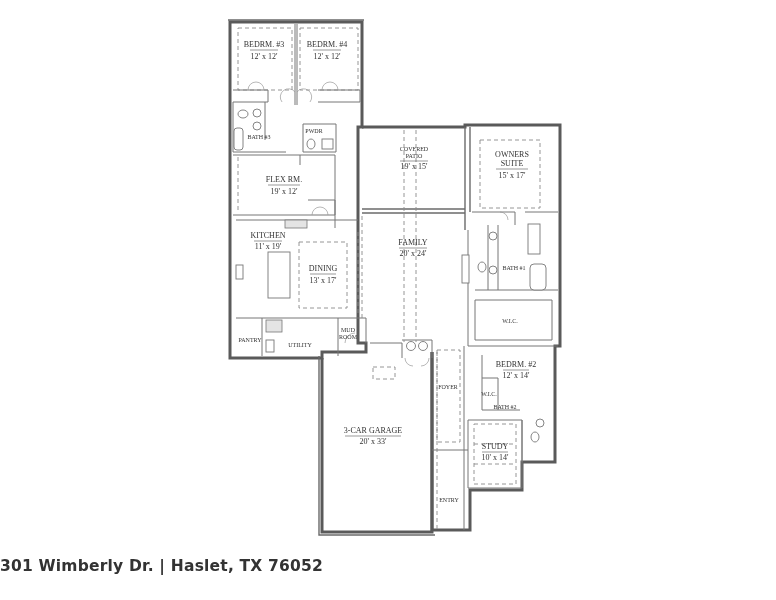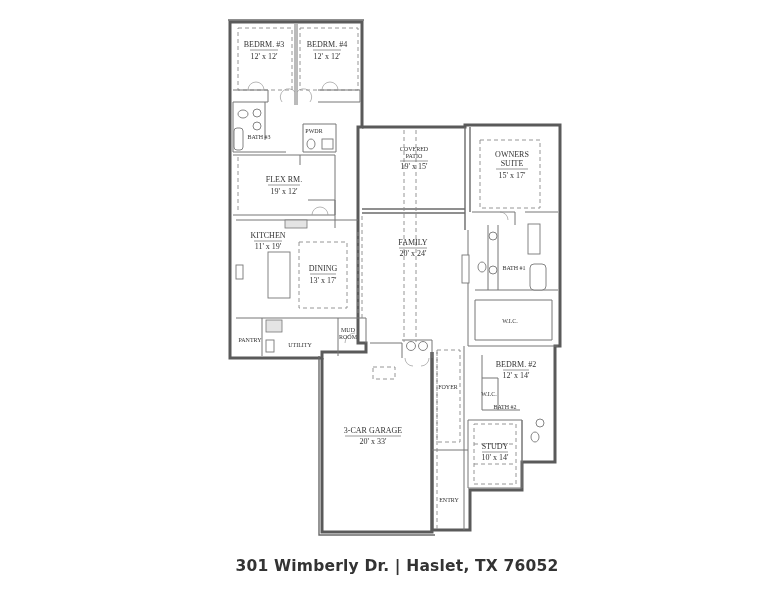--- a/index.html
+++ b/index.html
@@ -12,23 +12,22 @@
     .fixture { fill: #fff; stroke: #777; stroke-width: 0.9; }
     .hatch { fill: #e4e4e4; stroke: #777; stroke-width: 0.8; }
     .door { fill: none; stroke: #999; stroke-width: 0.7; }
     .lbl { font-family: "Liberation Serif", "DejaVu Serif", serif; fill: #333; text-anchor: middle; }
     .lbl-main { font-size: 8px; }
     .lbl-dim { font-size: 8px; }
     .lbl-small { font-size: 6px; }
     .underline { stroke: #555; stroke-width: 0.6; }
     .caption {
       position: absolute; left: 0; width: 730px; top: 557px;
-      text-align: center;
       font-family: "DejaVu Sans", "Liberation Sans", sans-serif;
-      font-weight: bold; font-size: 15.5px; color: #333; letter-spacing: 0.2px; margin-left: 32px;
+      font-weight: bold; font-size: 15.5px; color: #333; letter-spacing: 0.2px;
     }
   </style>
 </head>
 <body>
 
 <svg id="plan" viewBox="0 0 776 600" xmlns="http://www.w3.org/2000/svg">
 
   <g>
 
     <path class="wall" d="M232,22 L362,22 L362,127 L358,127 L358,343 L366,343 L366,352 L322,352 L322,358 L230,358 L230,22 Z"></path>

